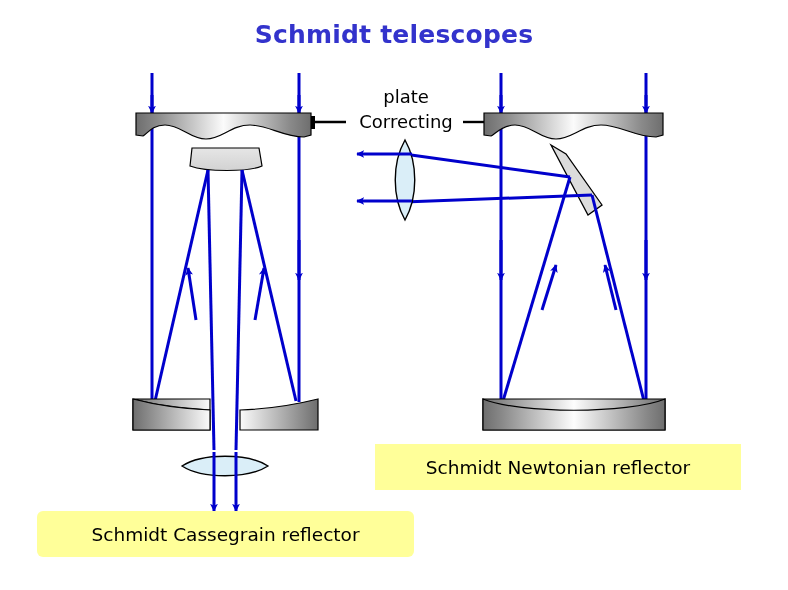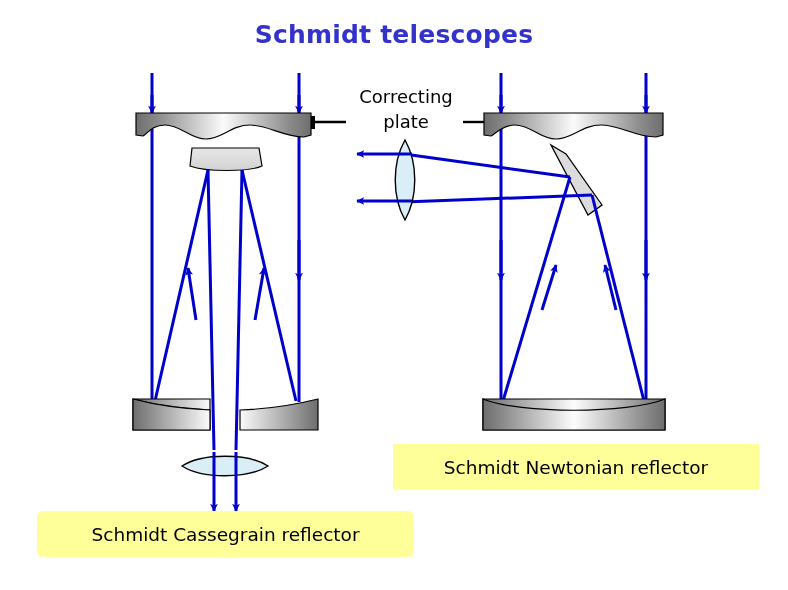--- a/index.html
+++ b/index.html
@@ -52,21 +52,21 @@
     position: absolute;
     background: #ffff99;
     color: #000000;
     font-size: 18.5px;
     display: flex;
     align-items: center;
     justify-content: center;
     box-sizing: border-box;
   }
   #label-newtonian {
-    left: 393px;
+    left: 375px;
     top: 444px;
     width: 366px;
     height: 46px;
   }
   #label-cassegrain {
     left: 37px;
     top: 511px;
     width: 377px;
     height: 46px;
     border-radius: 6px;
@@ -226,21 +226,21 @@
       <g>
         <path d="M483,399 L665,399 L665,430 L483,430 Z" fill="url(#gradMirrorFull)" stroke="#000000" stroke-width="1.2"></path>
         <path d="M483,399 C520,414 628,414 665,399 L665,430 L483,430 Z" fill="url(#gradMirrorFull)" stroke="#000000" stroke-width="1.2"></path>
       </g>
     </g>
   </svg>
 
   <div class="title-text">Schmidt telescopes</div>
 
   <div class="callout-text">
+    <div>plate</div>
     <div>Correcting</div>
-    <div>plate</div>
   </div>
 
   <div class="yellow-label" id="label-newtonian">Schmidt Newtonian reflector</div>
 
   <div class="yellow-label" id="label-cassegrain">Schmidt Cassegrain reflector</div>
 
 </div>
 
 </body></html>

